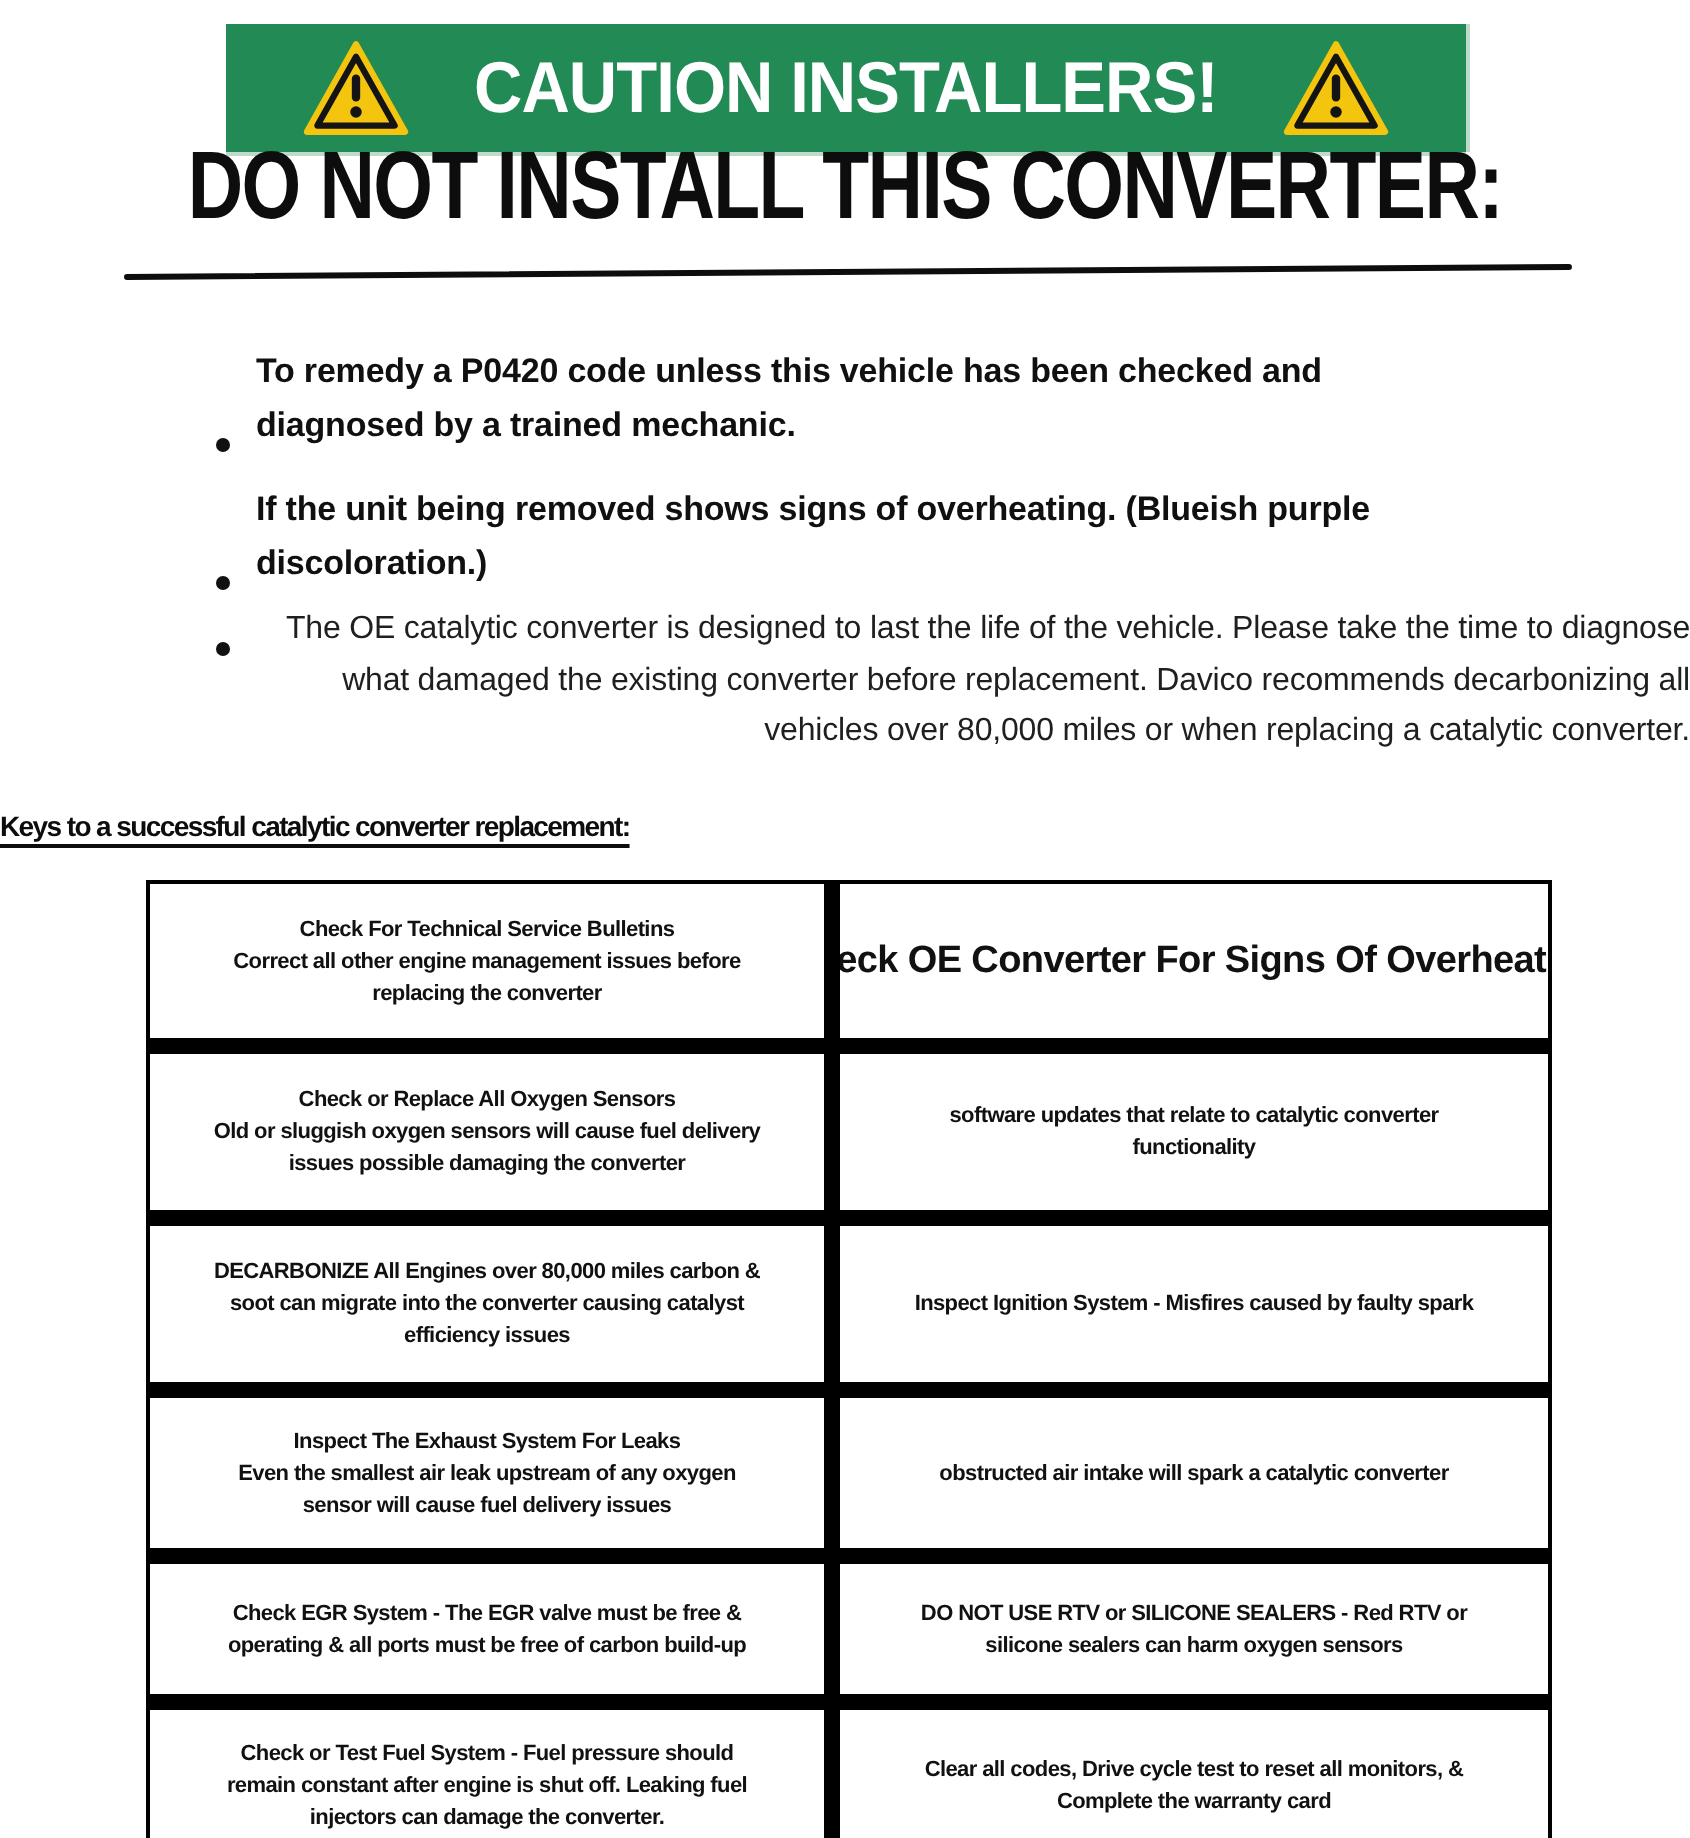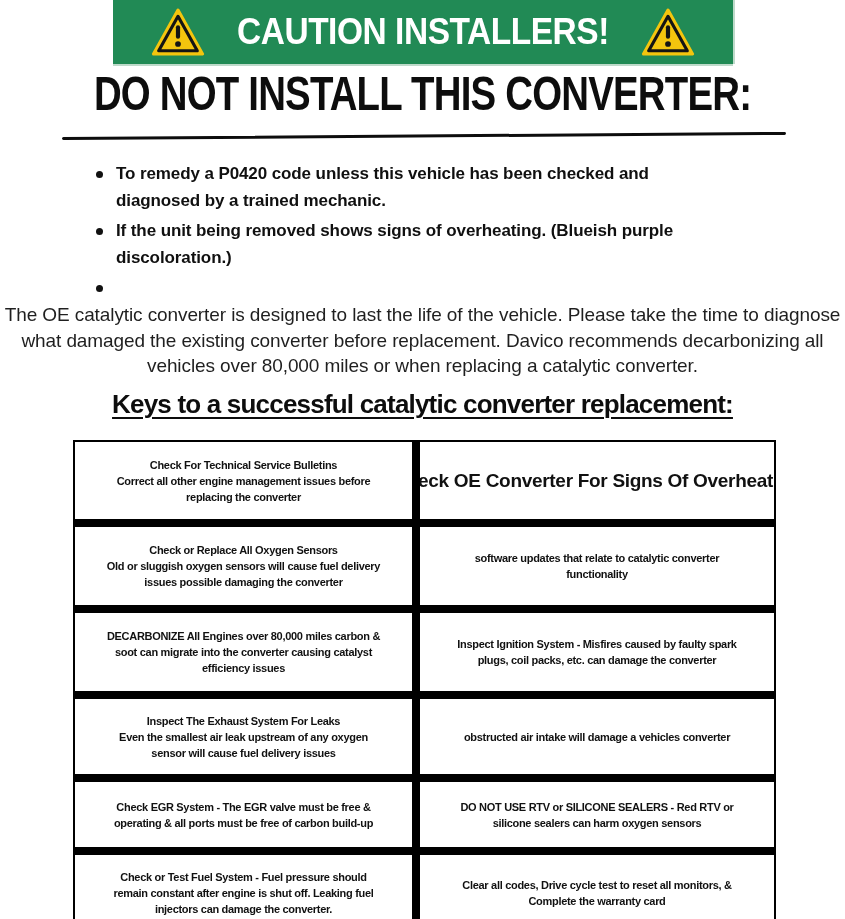--- a/index.html
+++ b/index.html
@@ -2,55 +2,55 @@
 <html><head>
 <meta charset="utf-8">
 <style>
   html,body{margin:0;padding:0;background:#ffffff;}
   .page{
     position:relative;width:845px;height:919px;background:#ffffff;overflow:hidden;
     font-family:"Liberation Sans",sans-serif;color:#111;
   }
   
   .banner{
-    position:absolute;left:113px;top:0;width:620px;height:64px;
+    position:absolute;left:113px;top:12px;width:620px;height:64px;
     background:#218a55;display:flex;align-items:center;justify-content:center;gap:18px;
     box-shadow:0 2px 0 rgba(183,214,196,.9),2px 0 0 rgba(183,214,196,.9);
   }
   .banner-text{
     margin:0;color:#ffffff;font-size:36px;font-weight:bold;letter-spacing:-.5px;
     transform:scaleX(.93);white-space:nowrap;line-height:1;
   }
   .tri{width:54px;height:48px;display:block;flex:0 0 auto;}
   
   .main-title{
     position:absolute;top:69px;left:0;width:100%;margin:0;text-align:center;
     font-size:48px;font-weight:bold;letter-spacing:-1px;line-height:1.05;color:#0d0d0d;
     transform:scaleX(.8);transform-origin:center;white-space:nowrap;
   }
   .divider{
     position:absolute;top:137px;left:62px;width:724px;height:3px;background:#0d0d0d;
     transform:rotate(-.4deg);transform-origin:left center;border-radius:2px;
   }
   
   .bullets{position:absolute;top:157px;left:92px;margin:0;padding:0;list-style:none;}
-  .bullets li{display:flex;gap:13px;margin:4px;padding:0;}
+  .bullets li{display:flex;gap:13px;margin:16px;padding:0;align-items:flex-end;}
   .dot{flex:0 0 auto;width:7px;height:7px;border-radius:50%;background:#111;margin-top:10px;}
   .li-text{font-size:17px;font-weight:bold;line-height:26.5px;color:#101010;letter-spacing:-.1px;}
   .li-text div{white-space:nowrap;}
   
   .para{
-    position:absolute;top:302px;left:0;width:100%;text-align:center;
-    font-size:19px;font-weight:normal;line-height:25.5px;color:#1f1f1f;letter-spacing:-.1px;
+    position:absolute;top:302px;left:0;width:100%;text-align:right;
+    font-size:16px;font-weight:normal;line-height:25.5px;color:#1f1f1f;letter-spacing:-.1px;
   }
   .para div{white-space:nowrap;}
   
   .keys{
-    position:absolute;top:389px;left:0;width:100%;margin:0;text-align:center;
-    font-size:26px;font-weight:bold;letter-spacing:-.8px;color:#0d0d0d;
+    position:absolute;top:405px;left:0;width:100%;margin:0;
+    font-size:14px;font-weight:bold;letter-spacing:-.8px;color:#0d0d0d;
     text-decoration:underline;text-decoration-thickness:2px;text-underline-offset:4px;
   }
   
   .grid{
     position:absolute;left:73px;top:440px;
     display:grid;grid-template-columns:337px 354px;
     grid-template-rows:77px 78px 78px 75px 65px 76px;
     gap:8px;background:#000;border:2px solid #000;
   }
   .cell{
@@ -135,30 +135,29 @@
       <div>functionality</div>
     </div>
 
     <div class="cell">
       <div>DECARBONIZE All Engines over 80,000 miles carbon &amp;</div>
       <div>soot can migrate into the converter causing catalyst</div>
       <div>efficiency issues</div>
     </div>
     <div class="cell">
       <div>Inspect Ignition System - Misfires caused by faulty spark</div>
-      <div>plugs, coil packs, etc. can damage the converter</div>
     </div>
 
     <div class="cell">
       <div>Inspect The Exhaust System For Leaks</div>
       <div>Even the smallest air leak upstream of any oxygen</div>
       <div>sensor will cause fuel delivery issues</div>
     </div>
     <div class="cell">
-      <div>obstructed air intake will damage a vehicles converter</div>
+      <div>obstructed air intake will spark a catalytic converter</div>
     </div>
 
     <div class="cell">
       <div>Check EGR System - The EGR valve must be free &amp;</div>
       <div>operating &amp; all ports must be free of carbon build-up</div>
     </div>
     <div class="cell">
       <div>DO NOT USE RTV or SILICONE SEALERS - Red RTV or</div>
       <div>silicone sealers can harm oxygen sensors</div>
     </div>

